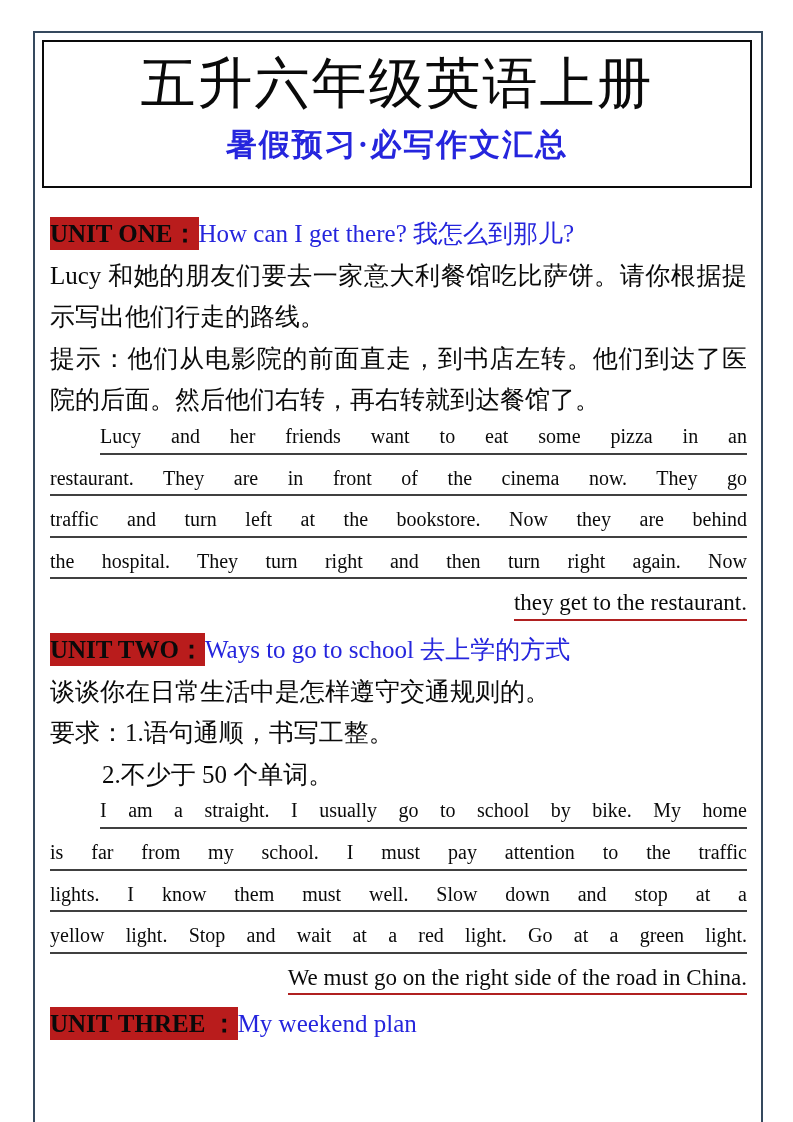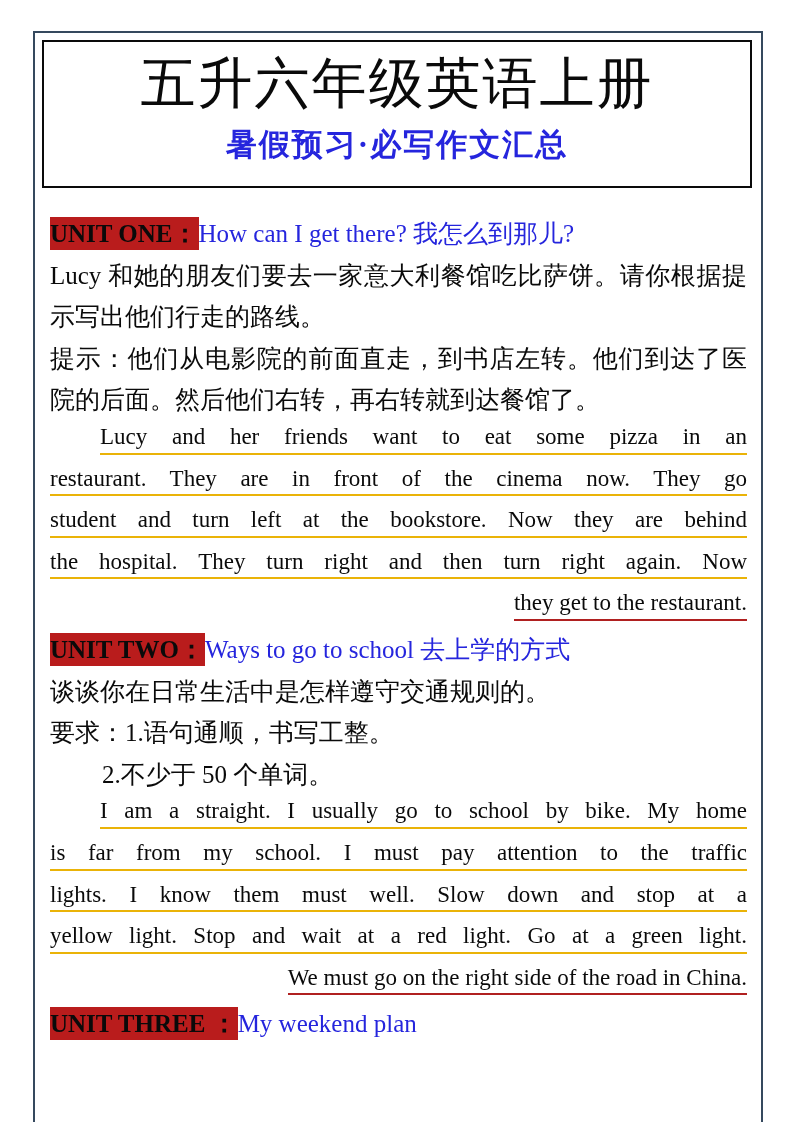--- a/index.html
+++ b/index.html
@@ -71,24 +71,24 @@
     line-height: 41.6px;
     margin: 0;
     text-align: justify;
   }
   .req2 {
     text-align: left;
     padding-left: 52px;
   }
   .essay { margin: 0; }
   .eline {
-    font-size: 23px;
+    font-size: 20px;
     height: 31.6px;
     line-height: 31.6px;
-    border-bottom: 2px solid #eab308;
+    border-bottom: 2px solid #404040;
     margin-bottom: 8px;
     text-align: justify;
     text-align-last: justify;
     overflow: hidden;
   }
   .eline.first { margin-left: 50px; }
   .elast-row {
     line-height: 31.6px;
     margin-bottom: 8px;
     height: 33.6px;
@@ -115,21 +115,21 @@
 
     <div class="hline">
       <span class="hl">UNIT ONE：</span><span class="blue">How can I get there? 我怎么到那儿?</span>
     </div>
     <p class="cn">Lucy 和她的朋友们要去一家意大利餐馆吃比萨饼。请你根据提示写出他们行走的路线。</p>
     <p class="cn">提示：他们从电影院的前面直走，到书店左转。他们到达了医院的后面。然后他们右转，再右转就到达餐馆了。</p>
 
     <div class="essay">
       <div class="eline first">Lucy and her friends want to eat some pizza in an</div>
       <div class="eline">restaurant. They are in front of the cinema now. They go</div>
-      <div class="eline">student and turn left at the bookstore. Now they are behind</div>
+      <div class="eline">traffic and turn left at the bookstore. Now they are behind</div>
       <div class="eline">the hospital. They turn right and then turn right again. Now</div>
       <div class="elast-row">
         <span class="elast">they get to the restaurant.</span>
       </div>
     </div>
 
     <div class="hline">
       <span class="hl">UNIT TWO：</span><span class="blue">Ways to go to school 去上学的方式</span>
     </div>
     <p class="cn">谈谈你在日常生活中是怎样遵守交通规则的。</p>

